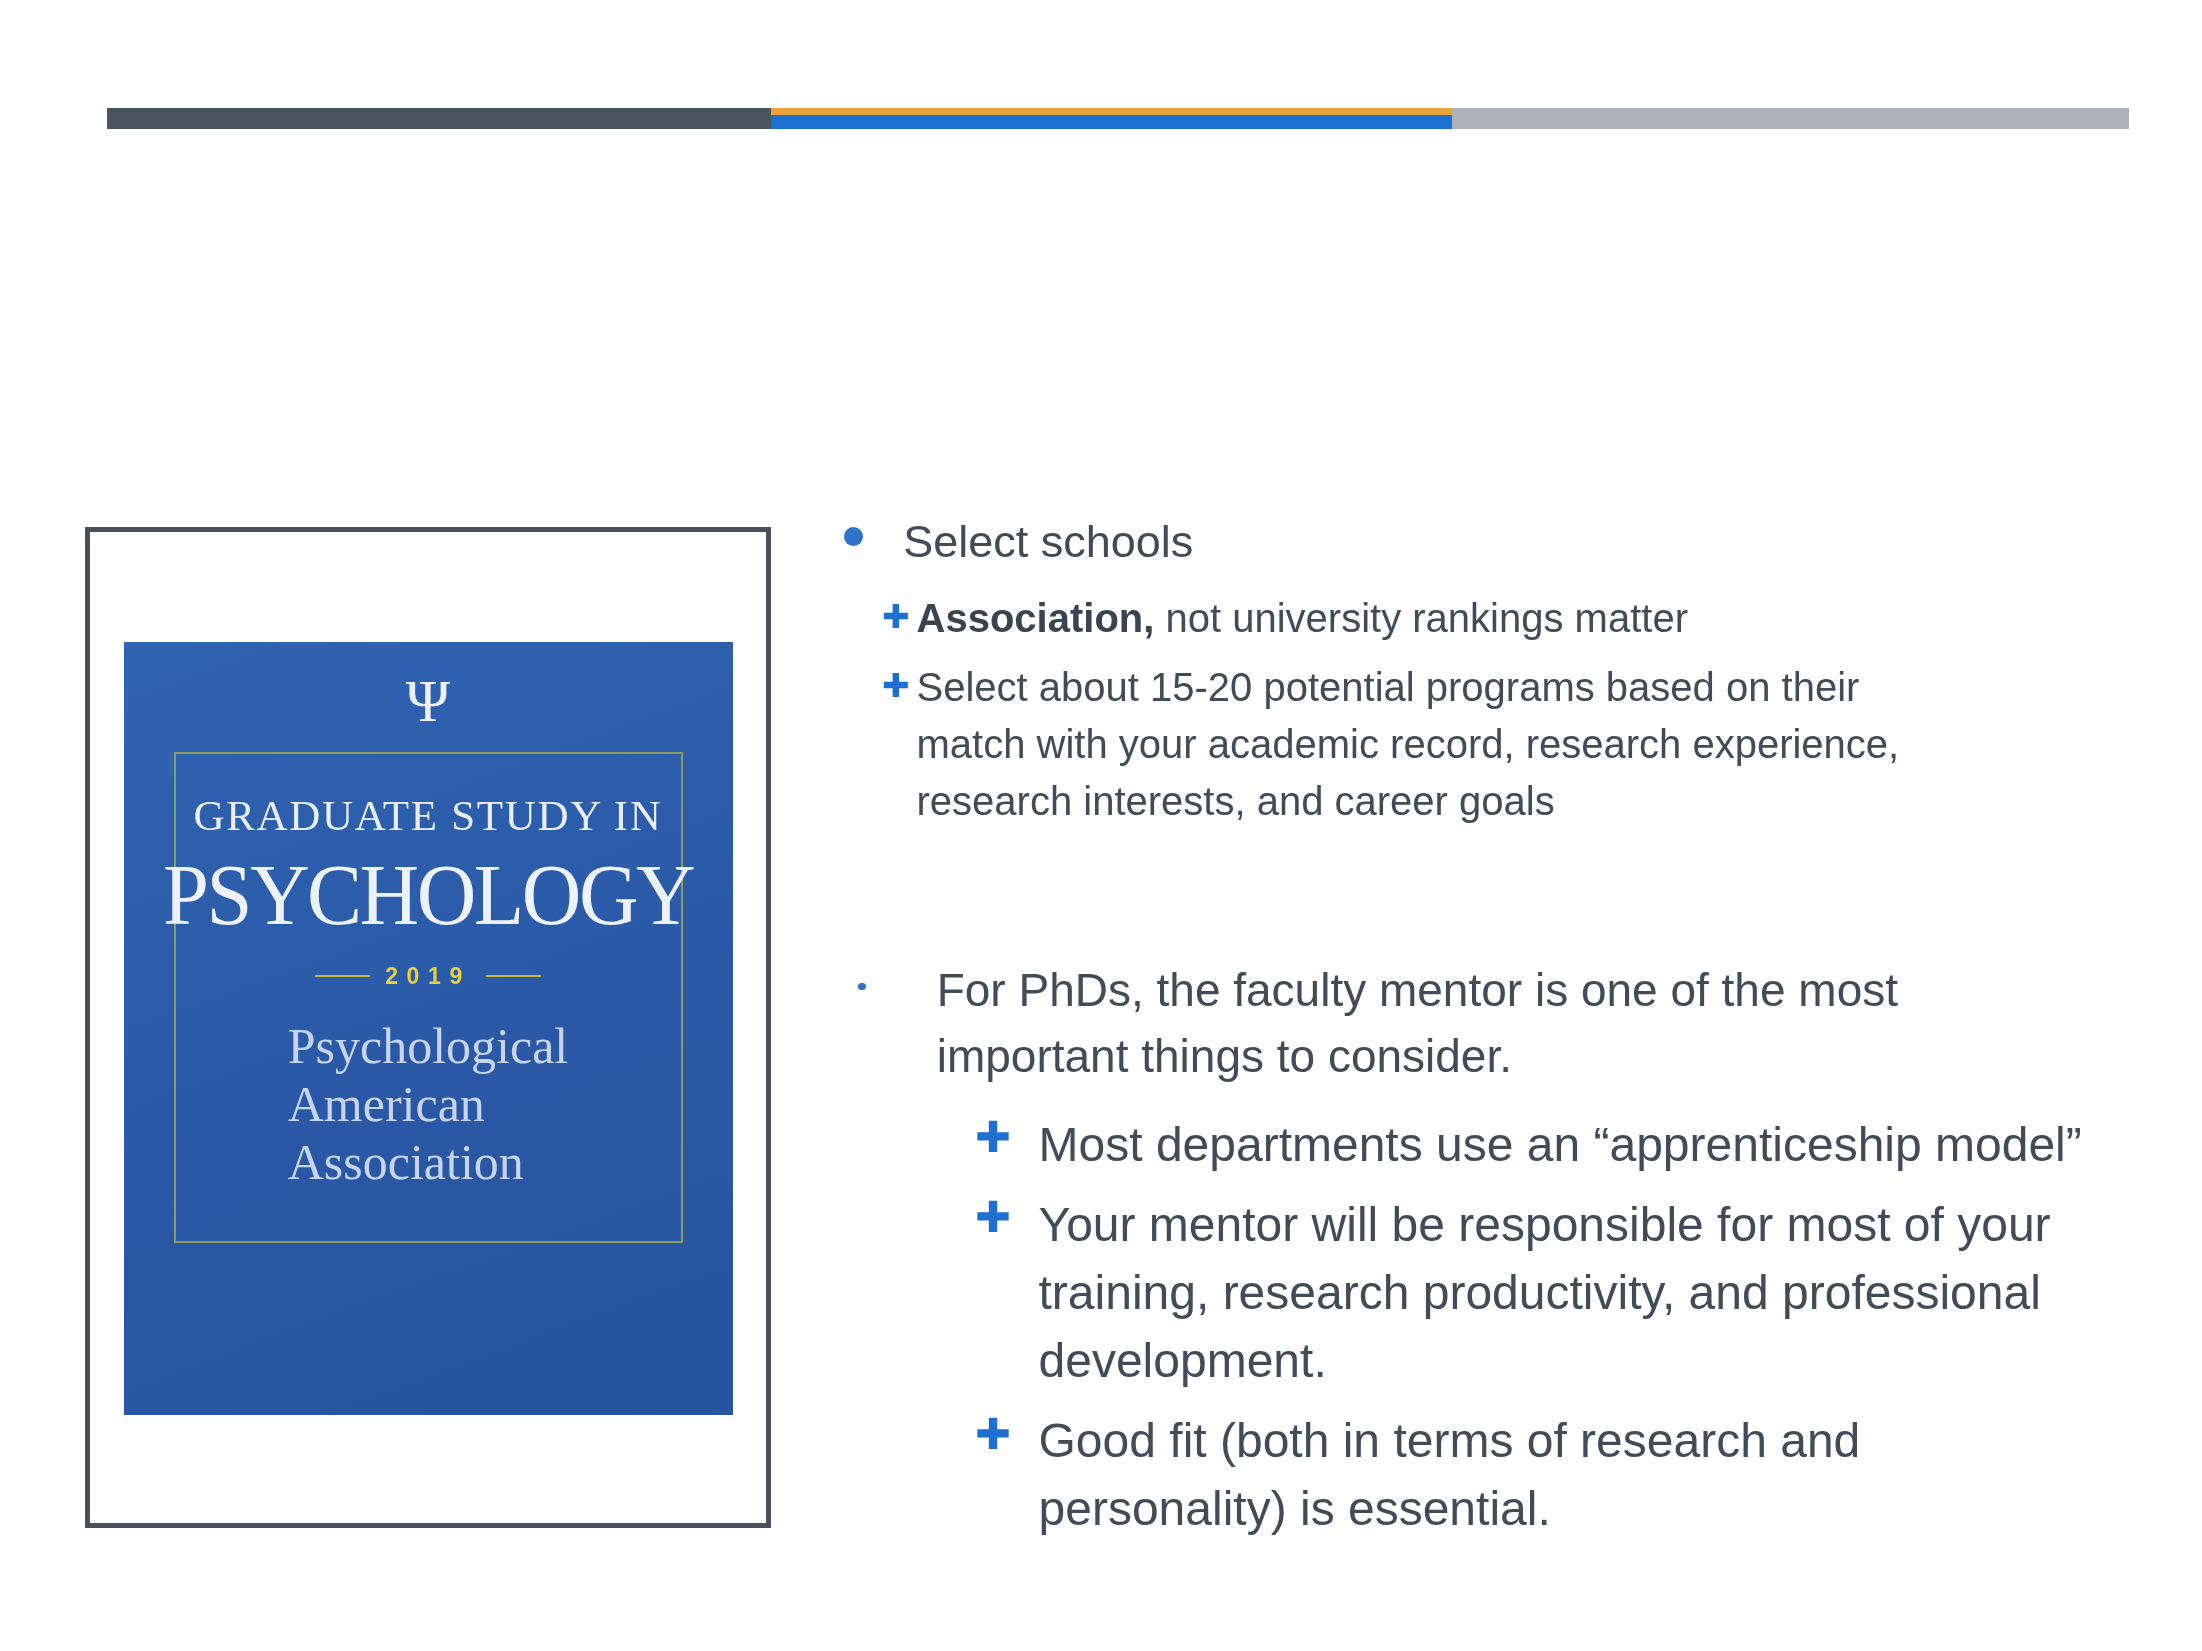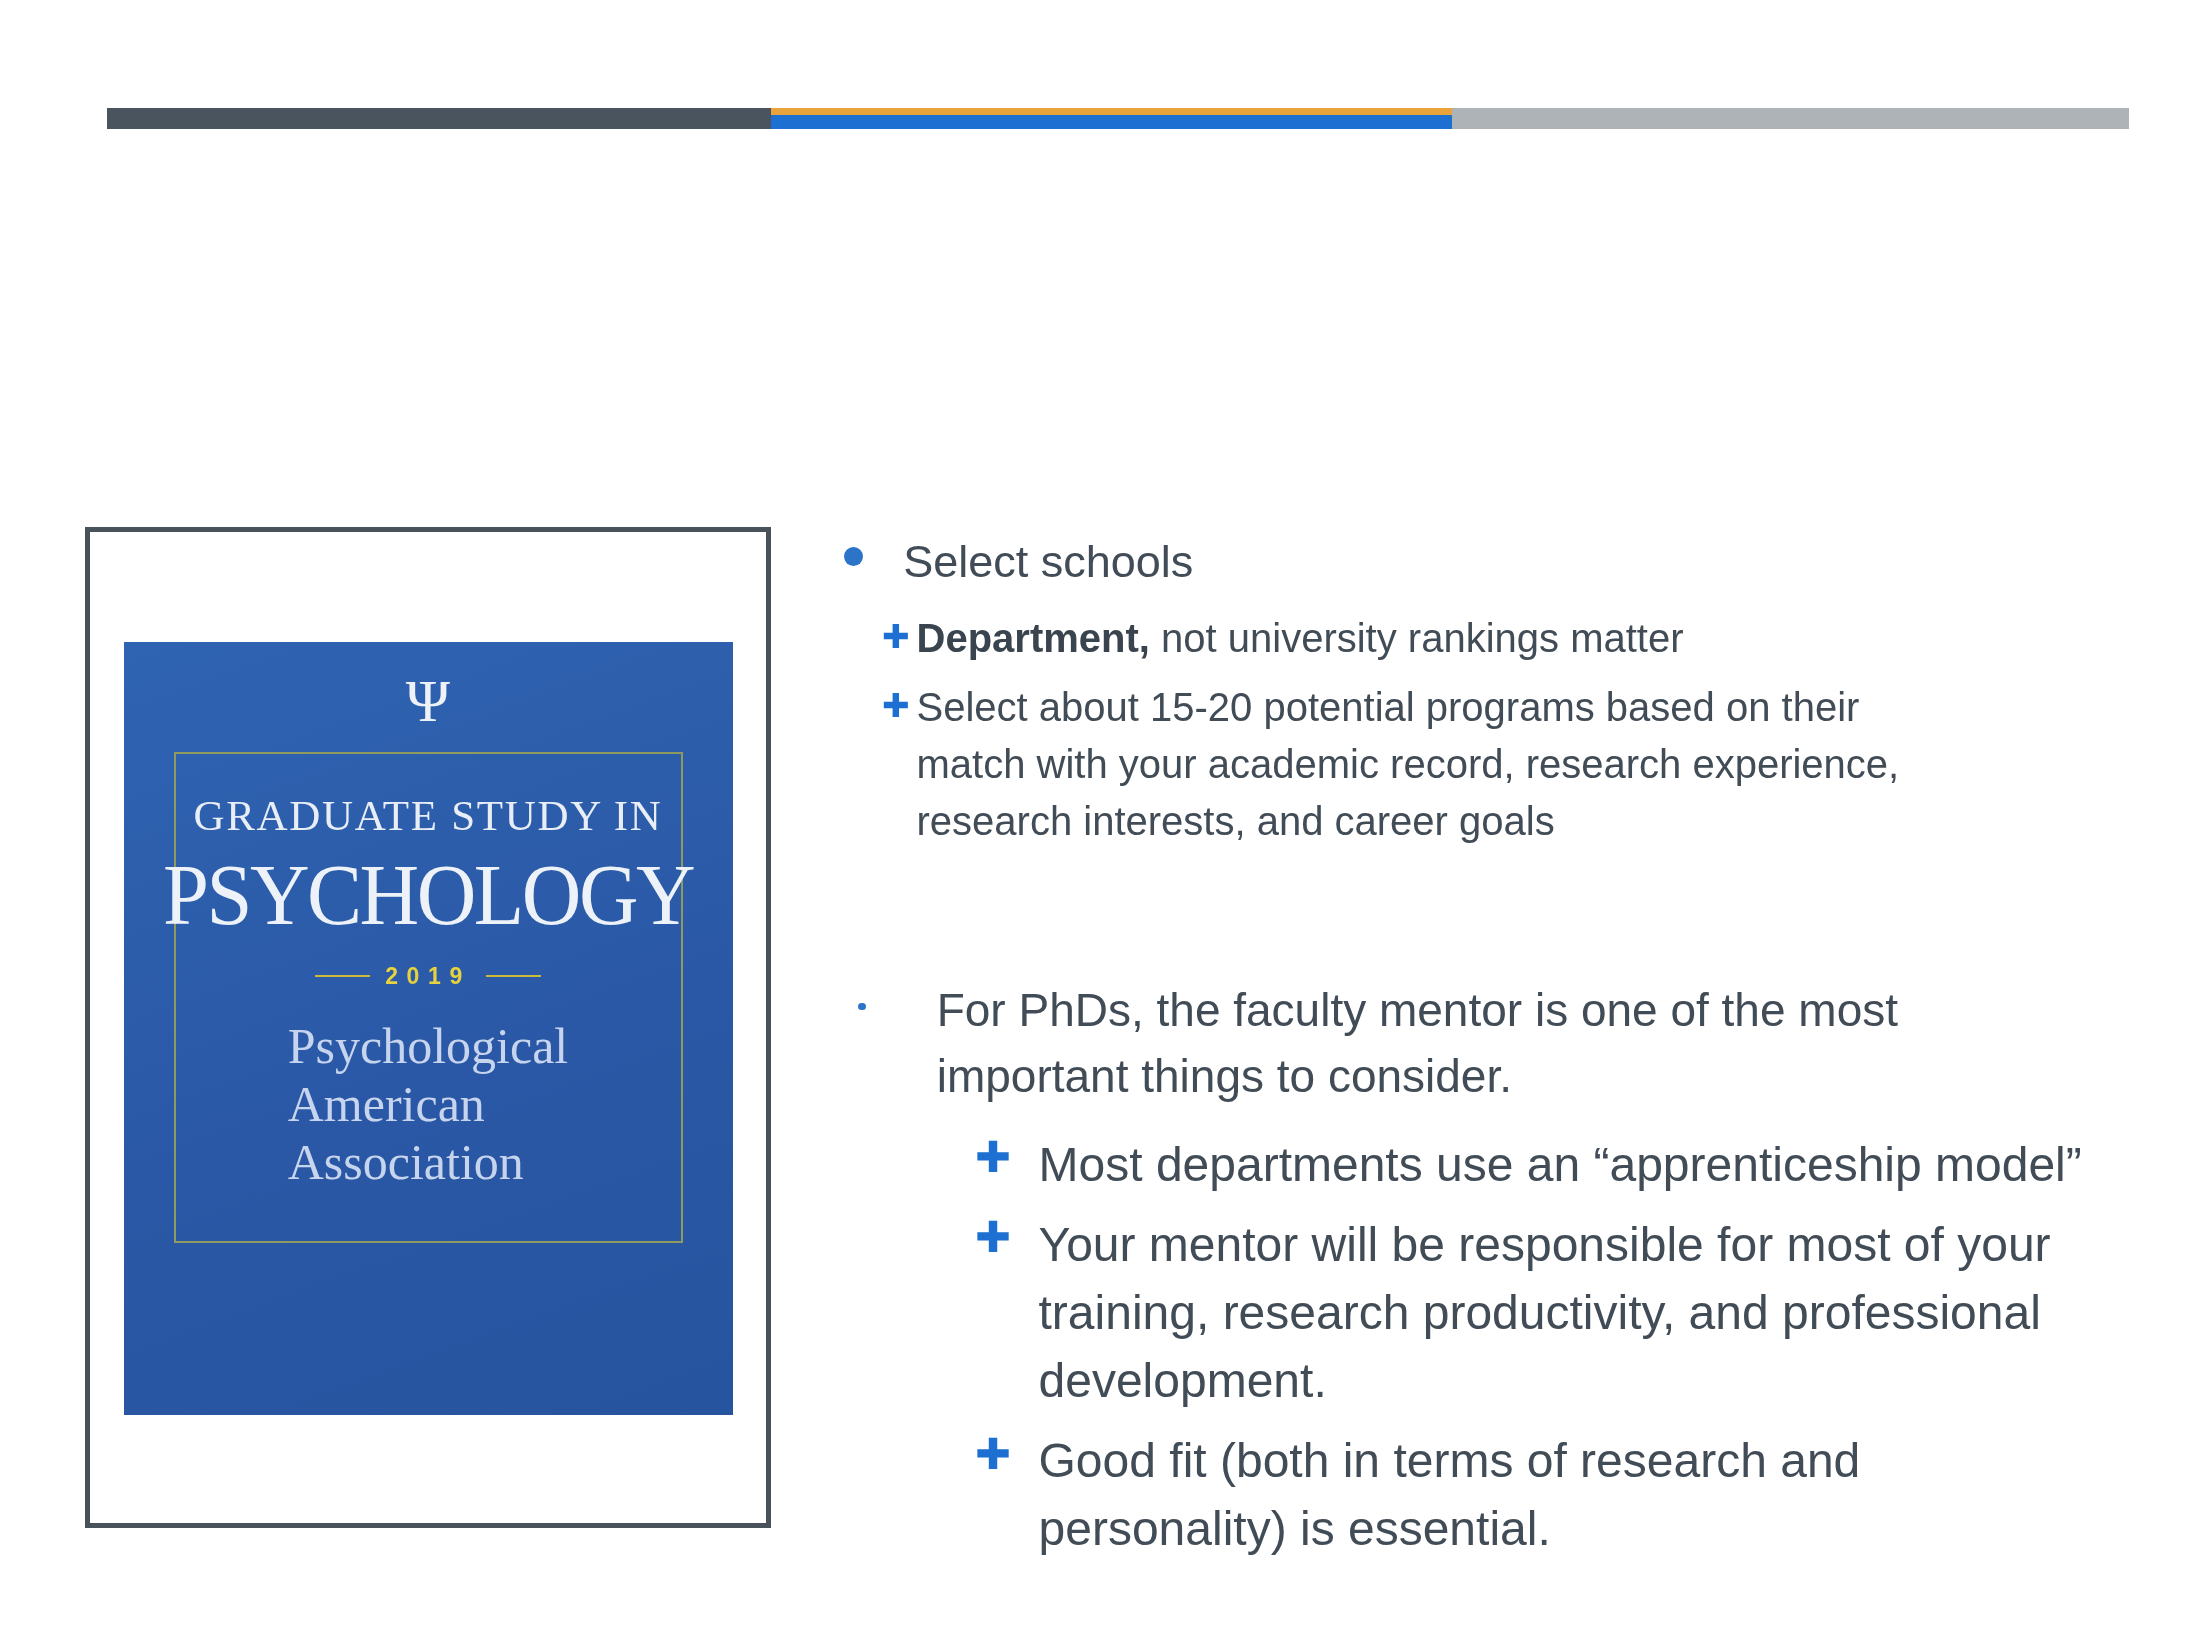--- a/index.html
+++ b/index.html
@@ -45,21 +45,21 @@
     font-family:"Liberation Serif", serif; font-size:86px; letter-spacing:-2.6px;
     color:#edf1f8; line-height:1.08; margin-top:8.6px; transform:scaleX(0.96); white-space:nowrap;
   }
   .year-row { display:flex; align-items:center; gap:15.5px; margin-top:20.6px; }
   .year-dash { width:55px; height:2.6px; background:#cdb93a; }
   .cover-year { font-size:23px; font-weight:bold; color:#e6d23e; letter-spacing:8.6px; }
   .publisher { margin-top:27.5px; font-family:"Liberation Serif", serif; font-size:50px; color:#c6d4ee; line-height:1.16; }
   .publisher div { white-space:nowrap; }
 
   
-  .content { position:absolute; left:839px; top:536px; width:1316px; color:#414c56; }
+  .content { position:absolute; left:839px; top:516px; width:1316px; color:#414c56; }
 
   .b1 { display:flex; align-items:center; }
   .b1 .dot { width:19px; height:19px; border-radius:50%; background:#2b74c8; margin:0 40px 10.3px 5.2px; flex:0 0 auto; }
   .b1 .txt { font-size:45px; }
 
   .sub1 { margin:22.4px 0 0 43px; display:flex; align-items:flex-start; }
   .sub1 .plus { font-size:33px; color:#1d6fd2; margin:6.9px 6.9px 0 0; flex:0 0 auto; }
   .sub1 .txt { font-size:40px; line-height:1.42; width:1015px; }
   .sub1 + .sub1 { margin-top:12px; }
   .bold-lead { font-weight:bold; color:#3a444e; }
@@ -110,21 +110,21 @@
 
   <div class="content">
 
     <div class="b1">
       <span class="dot"></span>
       <span class="txt">Select schools</span>
     </div>
 
     <div class="sub1">
       <span class="plus">✚</span>
-      <span class="txt"><span class="bold-lead">Department,</span><span> not university rankings matter</span></span>
+      <span class="txt"><span class="bold-lead">Association,</span><span> not university rankings matter</span></span>
     </div>
 
     <div class="sub1">
       <span class="plus">✚</span>
       <span class="txt">Select about 15-20 potential programs based on their match with your academic record, research experience, research interests, and career goals</span>
     </div>
 
     <div class="b2">
       <span class="dot"></span>
       <span class="txt">For PhDs, the faculty mentor is one of the most important things to consider.</span>

